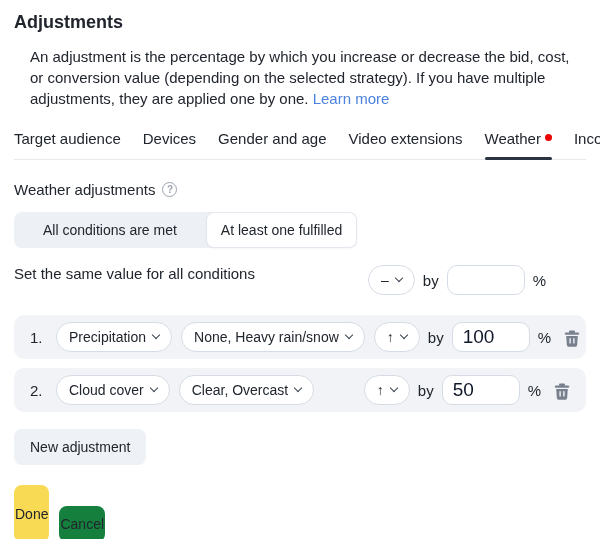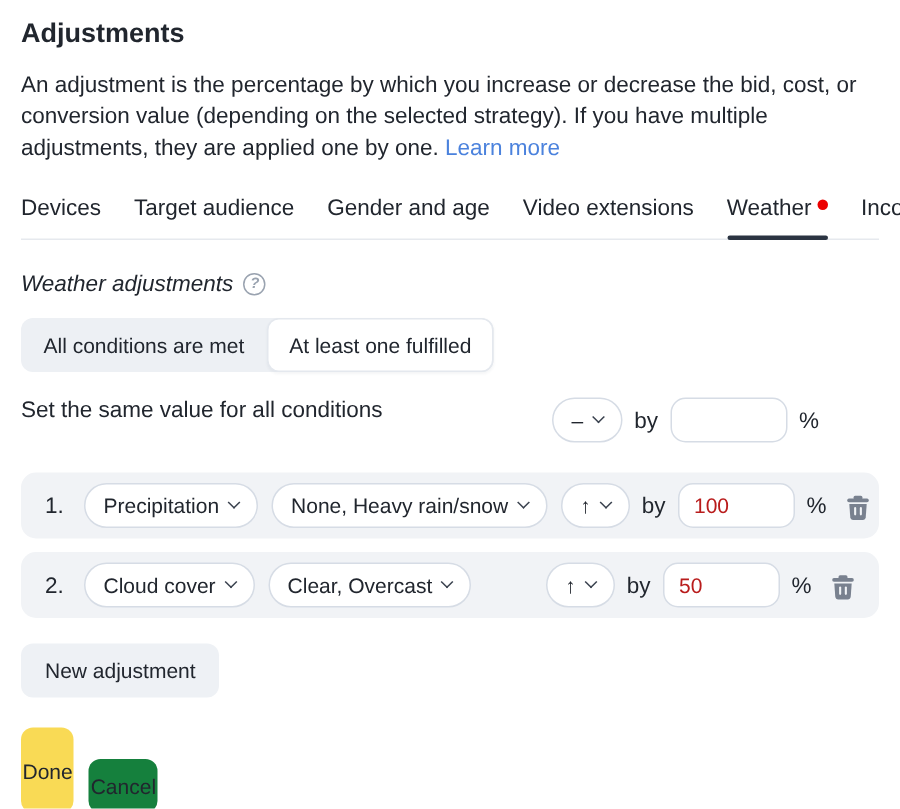--- a/index.html
+++ b/index.html
@@ -7,58 +7,58 @@
   body {
     width: 600px; height: 539px; overflow: hidden;
     background: #ffffff;
     font-family: "Liberation Sans", sans-serif;
     color: #21262e;
   }
   .page { padding: 10px 14px 0; }
 
   
   .title { font-size: 18px; font-weight: 700; margin: 2px 0 13px; }
-  .desc { font-size: 15px; line-height: 21px; margin: 0 0 20px; max-width: 572px; }
+  .desc { font-size: 15px; line-height: 21px; margin: 0 16px 20px; max-width: 572px; }
   .desc a { color: #4b82dd; text-decoration: none; cursor: pointer; }
 
   
   .tabs { display: flex; gap: 22px; border-bottom: 1px solid #e6e9ee; }
   .tab { font-size: 15px; padding: 1px 0 12px; position: relative; cursor: pointer; white-space: nowrap; }
   .tab.active { font-weight: 400; }
   .tab.active::after {
     content: ""; position: absolute; left: 0; right: 0; bottom: -1px;
     height: 3px; background: #2b3442; border-radius: 1.5px;
   }
   .dot { display: inline-block; width: 7px; height: 7px; border-radius: 50%;
          background: #ec0000; margin-left: 4px; vertical-align: 3px; }
 
   
-  .section-head { margin-top: 21px; display: flex; align-items: center; gap: 7px; font-size: 15px; font-style: italic; }
+  .section-head { margin-top: 21px; display: flex; align-items: center; gap: 7px; font-size: 15px; }
   .help { width: 15px; height: 15px; border: 1.5px solid #9aa3b0; border-radius: 50%;
           color: #9aa3b0; font-size: 10px; font-weight: 700; line-height: 12px;
           display: flex; align-items: center; justify-content: center; cursor: pointer; }
 
   
   .segmented { margin-top: 14px; display: inline-flex; background: #edf0f4; border-radius: 8px; }
   .seg { font-family: inherit; font-size: 14px; color: #21262e; background: transparent;
-         border: none; padding: 10px 15px; border-radius: 8px; cursor: pointer; }
+         border: none; padding: 10px 29px; border-radius: 8px; cursor: pointer; }
   .seg.selected { background: #ffffff; border: 1px solid #e4e8ee; padding: 9px 14px;
                   box-shadow: 0 1px 2px rgba(40,50,70,0.05); }
 
   
   .same-row { margin-top: 17px; display: flex; align-items: flex-start; font-size: 15px; }
   .same-row .controls { margin-left: auto; margin-right: 40px; display: flex; align-items: center; gap: 8px; }
 
   .pill { display: inline-flex; align-items: center; gap: 7px; background: #ffffff;
           border: 1px solid #d6dce5; border-radius: 16px; height: 30px; padding: 0 12px;
           font-family: inherit; font-size: 14px; color: #21262e; cursor: pointer; white-space: nowrap; }
   .chev { width: 6px; height: 6px; border-right: 1.6px solid #39414e; border-bottom: 1.6px solid #39414e;
           transform: rotate(45deg); margin-top: -4px; flex: 0 0 auto; }
   .val { width: 78px; height: 30px; border: 1px solid #d6dce5; border-radius: 10px;
-         padding: 0 10px; font-family: inherit; font-size: 14px; color: #b91c1c; outline: none; }
+         padding: 0 10px; font-family: inherit; font-size: 19px; color: #0f172a; outline: none; }
   .by, .unit { font-size: 15px; }
 
   
   .rows { margin-top: 20px; display: flex; flex-direction: column; gap: 9px; }
   .adj-row { background: #f1f3f6; border-radius: 10px; height: 44px;
              display: flex; align-items: center; padding: 0 16px; gap: 9px; }
   .adj-row .num { font-size: 15px; width: 17px; flex: 0 0 auto; }
   .adj-row .right { margin-left: auto; display: flex; align-items: center; gap: 8px; }
   .trash-btn { background: none; border: none; padding: 2px 0 0; margin-left: 5px; cursor: pointer; line-height: 0; }
 
@@ -74,22 +74,22 @@
 </head>
 <body>
 
 <div class="page">
 
   <h1 class="title">Adjustments</h1>
 
   <p class="desc"><span>An adjustment is the percentage by which you increase or decrease the bid, cost, or conversion value (depending on the selected strategy). If you have multiple adjustments, they are applied one by one. </span><a>Learn more</a></p>
 
   <nav class="tabs">
+    <div class="tab">Target audience</div>
     <div class="tab">Devices</div>
-    <div class="tab">Target audience</div>
     <div class="tab">Gender and age</div>
     <div class="tab">Video extensions</div>
     <div class="tab active"><span>Weather</span><span class="dot"></span></div>
     <div class="tab">Income</div>
   </nav>
 
   <div class="section-head">
     <span>Weather adjustments</span>
     <span class="help">?</span>
   </div>

